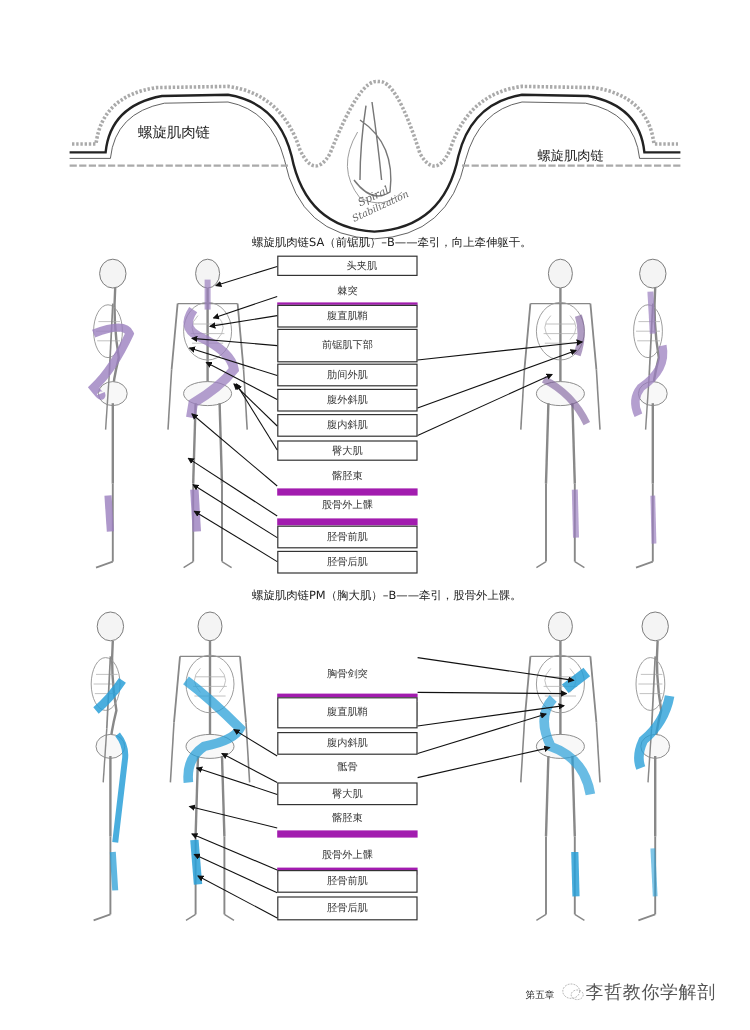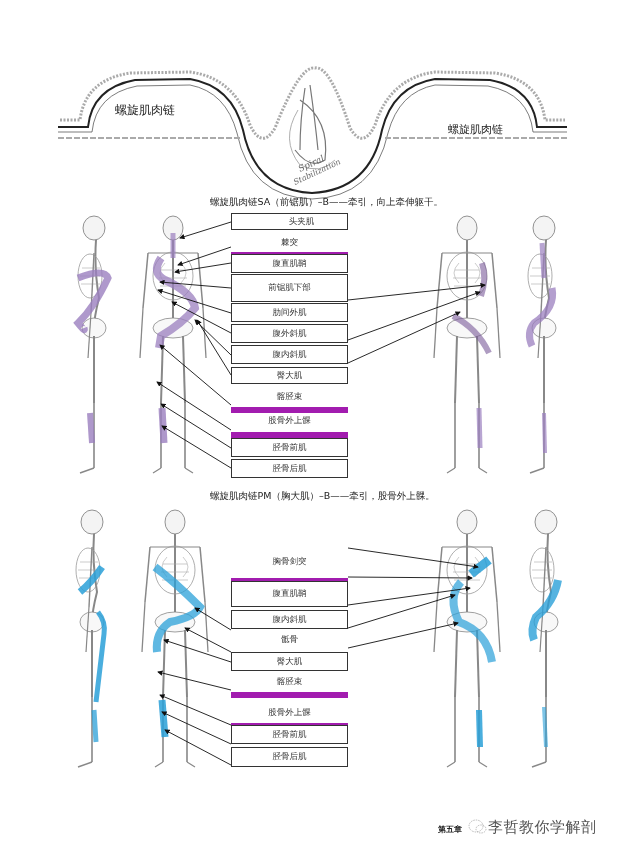--- a/index.html
+++ b/index.html
@@ -7,21 +7,21 @@
          font-family: "DejaVu Sans", "Liberation Sans", sans-serif; color: #222; }
   .header-svg { position: absolute; left: 0; top: 0; }
   .header-left { position: absolute; left: 115px; top: 102px; font-size: 12px; color: #222; }
   .header-right { position: absolute; left: 448px; top: 102px; font-size: 11px; color: #222; margin-top: 20px; }
   .section-title { position: absolute; left: 210px; font-size: 9.5px; color: #222; white-space: nowrap; }
   .label-box { position: absolute; left: 231px; width: 117px; border: 1px solid #333; background: #fff;
                font-size: 8.5px; color: #333; display: flex; align-items: center; justify-content: center; box-sizing: border-box; }
   .label-plain { position: absolute; left: 231px; width: 117px; font-size: 8.5px; color: #333; text-align: center; }
   .underline { border-bottom: 6px solid #a21caf; }
   .diagram-svg { position: absolute; left: 0; top: 0; pointer-events: none; }
-  .footer-chapter { position: absolute; left: 438px; top: 824px; font-size: 8px; font-weight: bold; color: #222; }
+  .footer-chapter { position: absolute; left: 438px; top: 824px; font-size: 8px; font-weight: normal; color: #222; }
   .footer-watermark { position: absolute; left: 488px; top: 818px; font-size: 15px; color: #555; letter-spacing: 0.5px; }
   .wechat-icon { position: absolute; left: 468px; top: 818px; width: 20px; height: 18px; }
 </style>
 </head>
 <body>
 
 <svg class="header-svg" width="625" height="200" viewBox="0 0 625 200">
   <defs>
     <pattern id="chain" width="6" height="4" patternUnits="userSpaceOnUse">
       <circle cx="3" cy="2" r="1.4" fill="none" stroke="#999" stroke-width="0.6"></circle>

